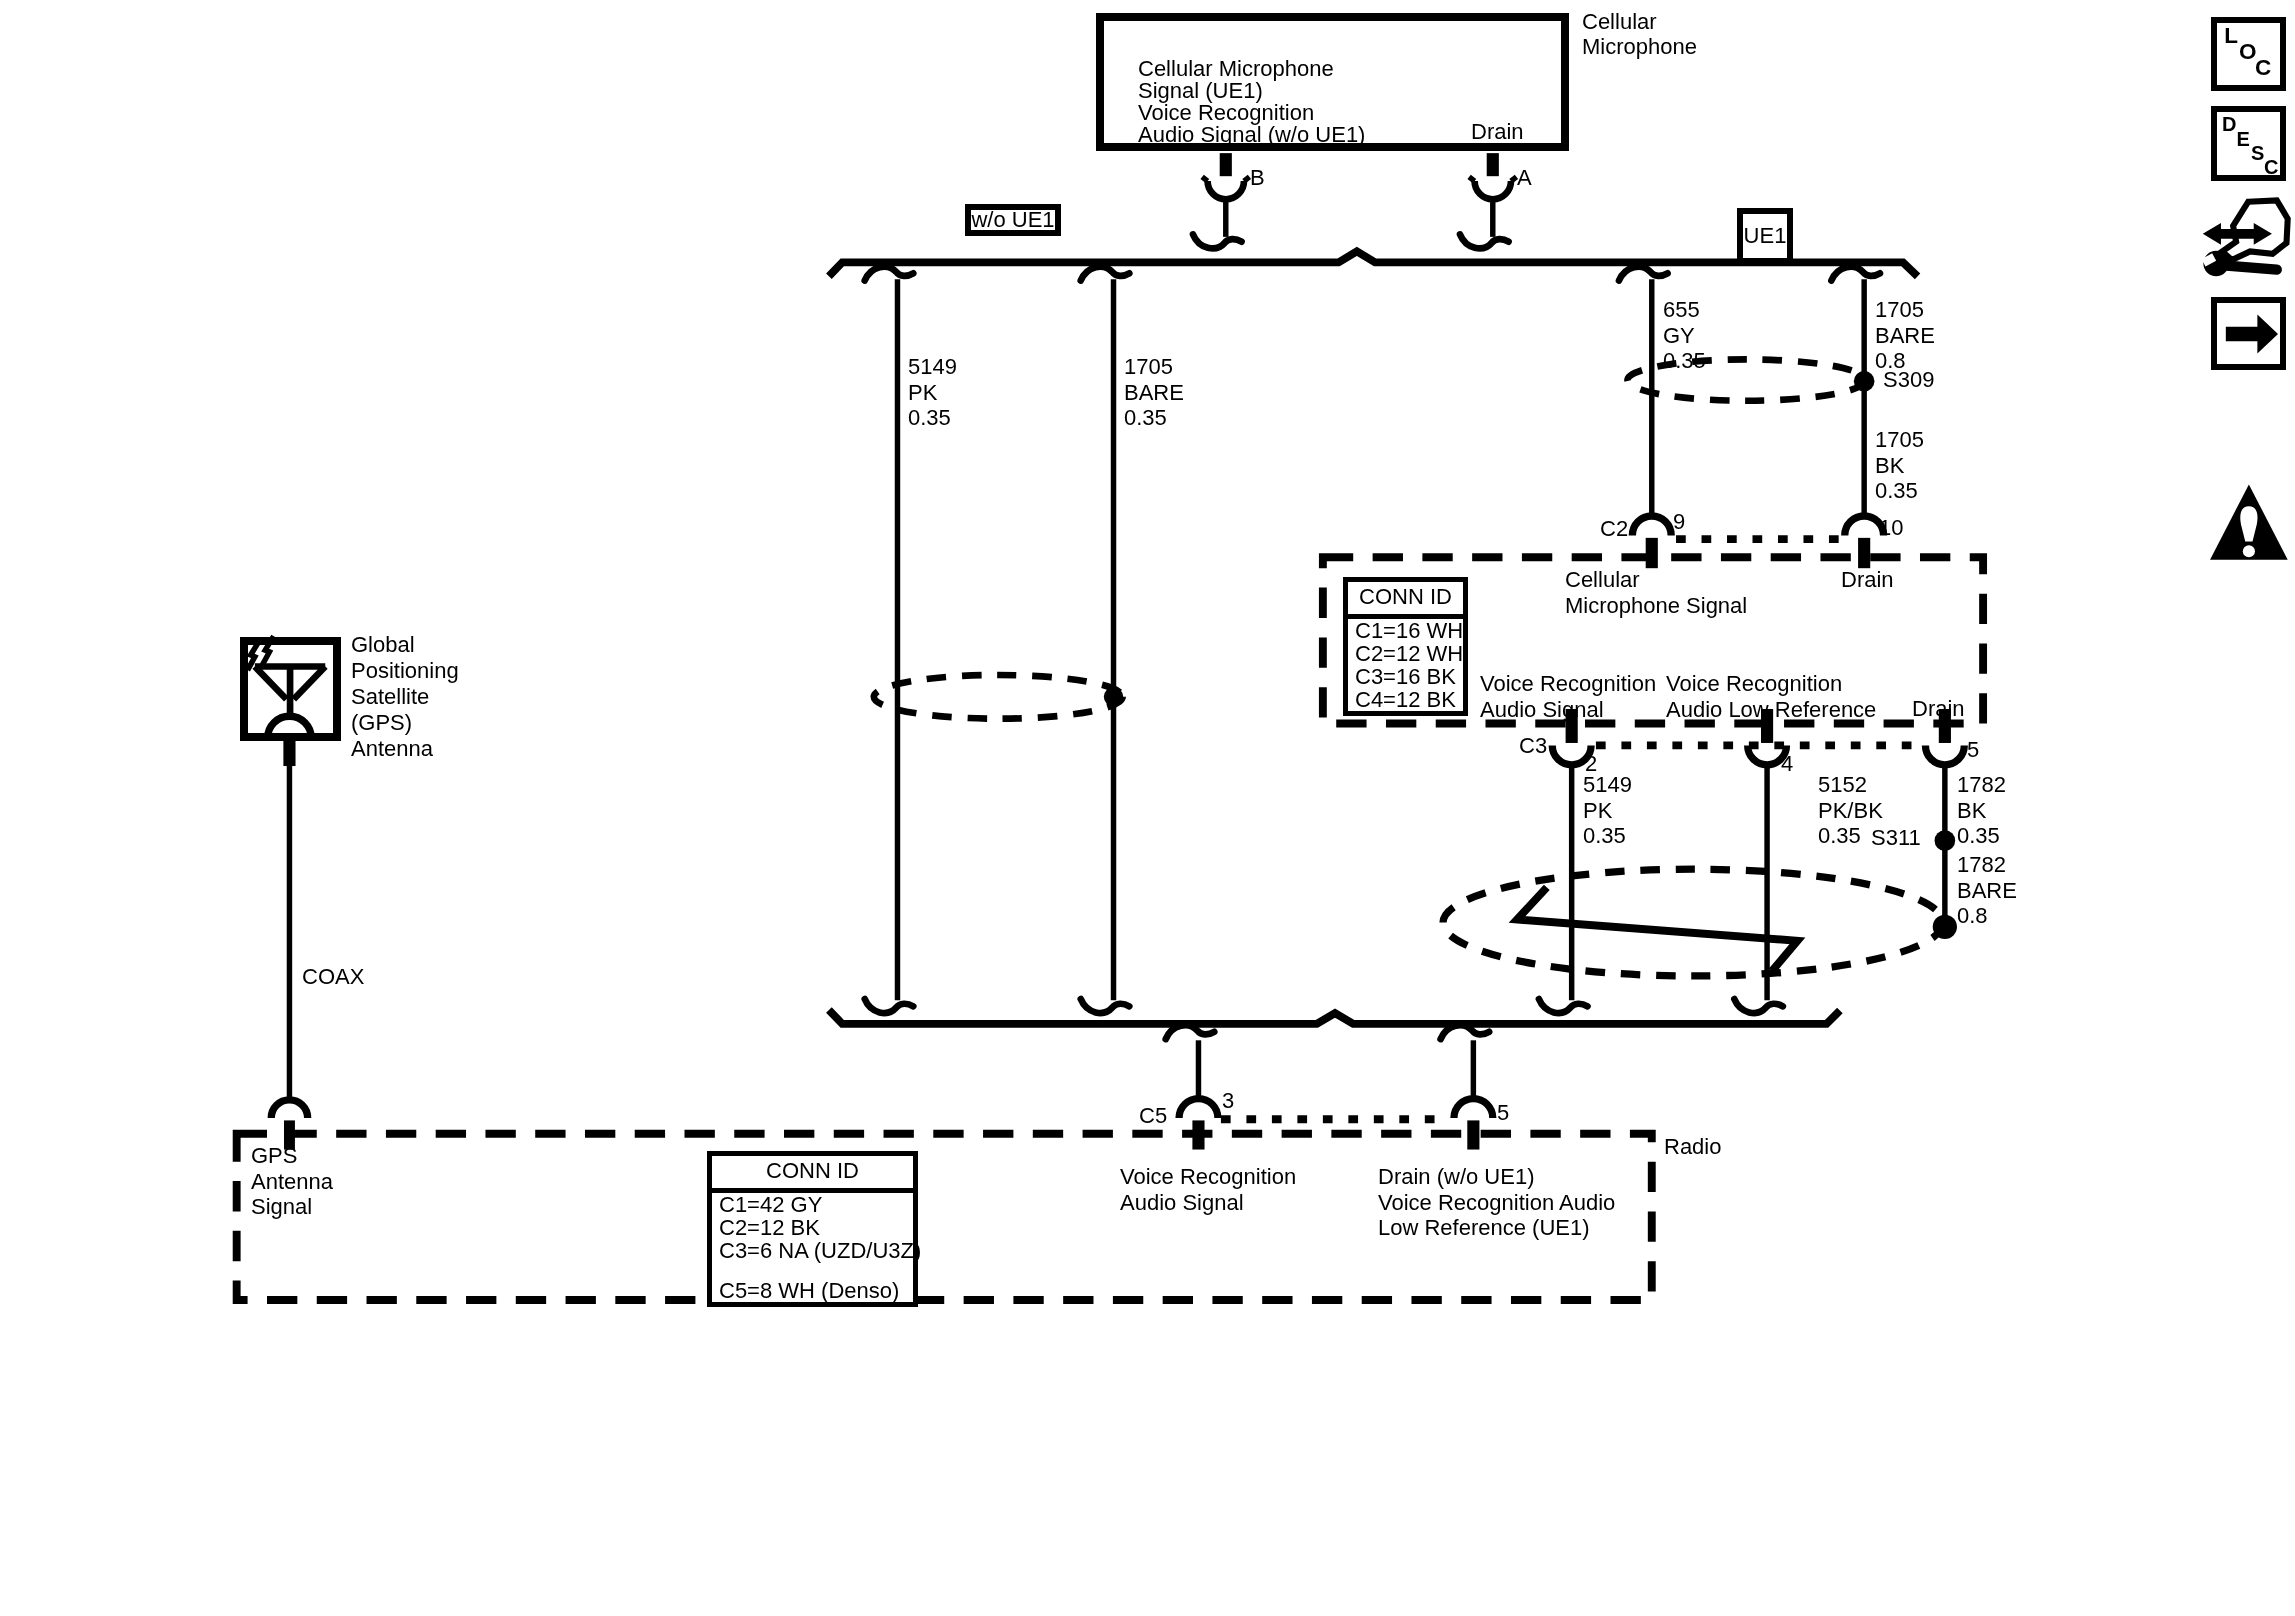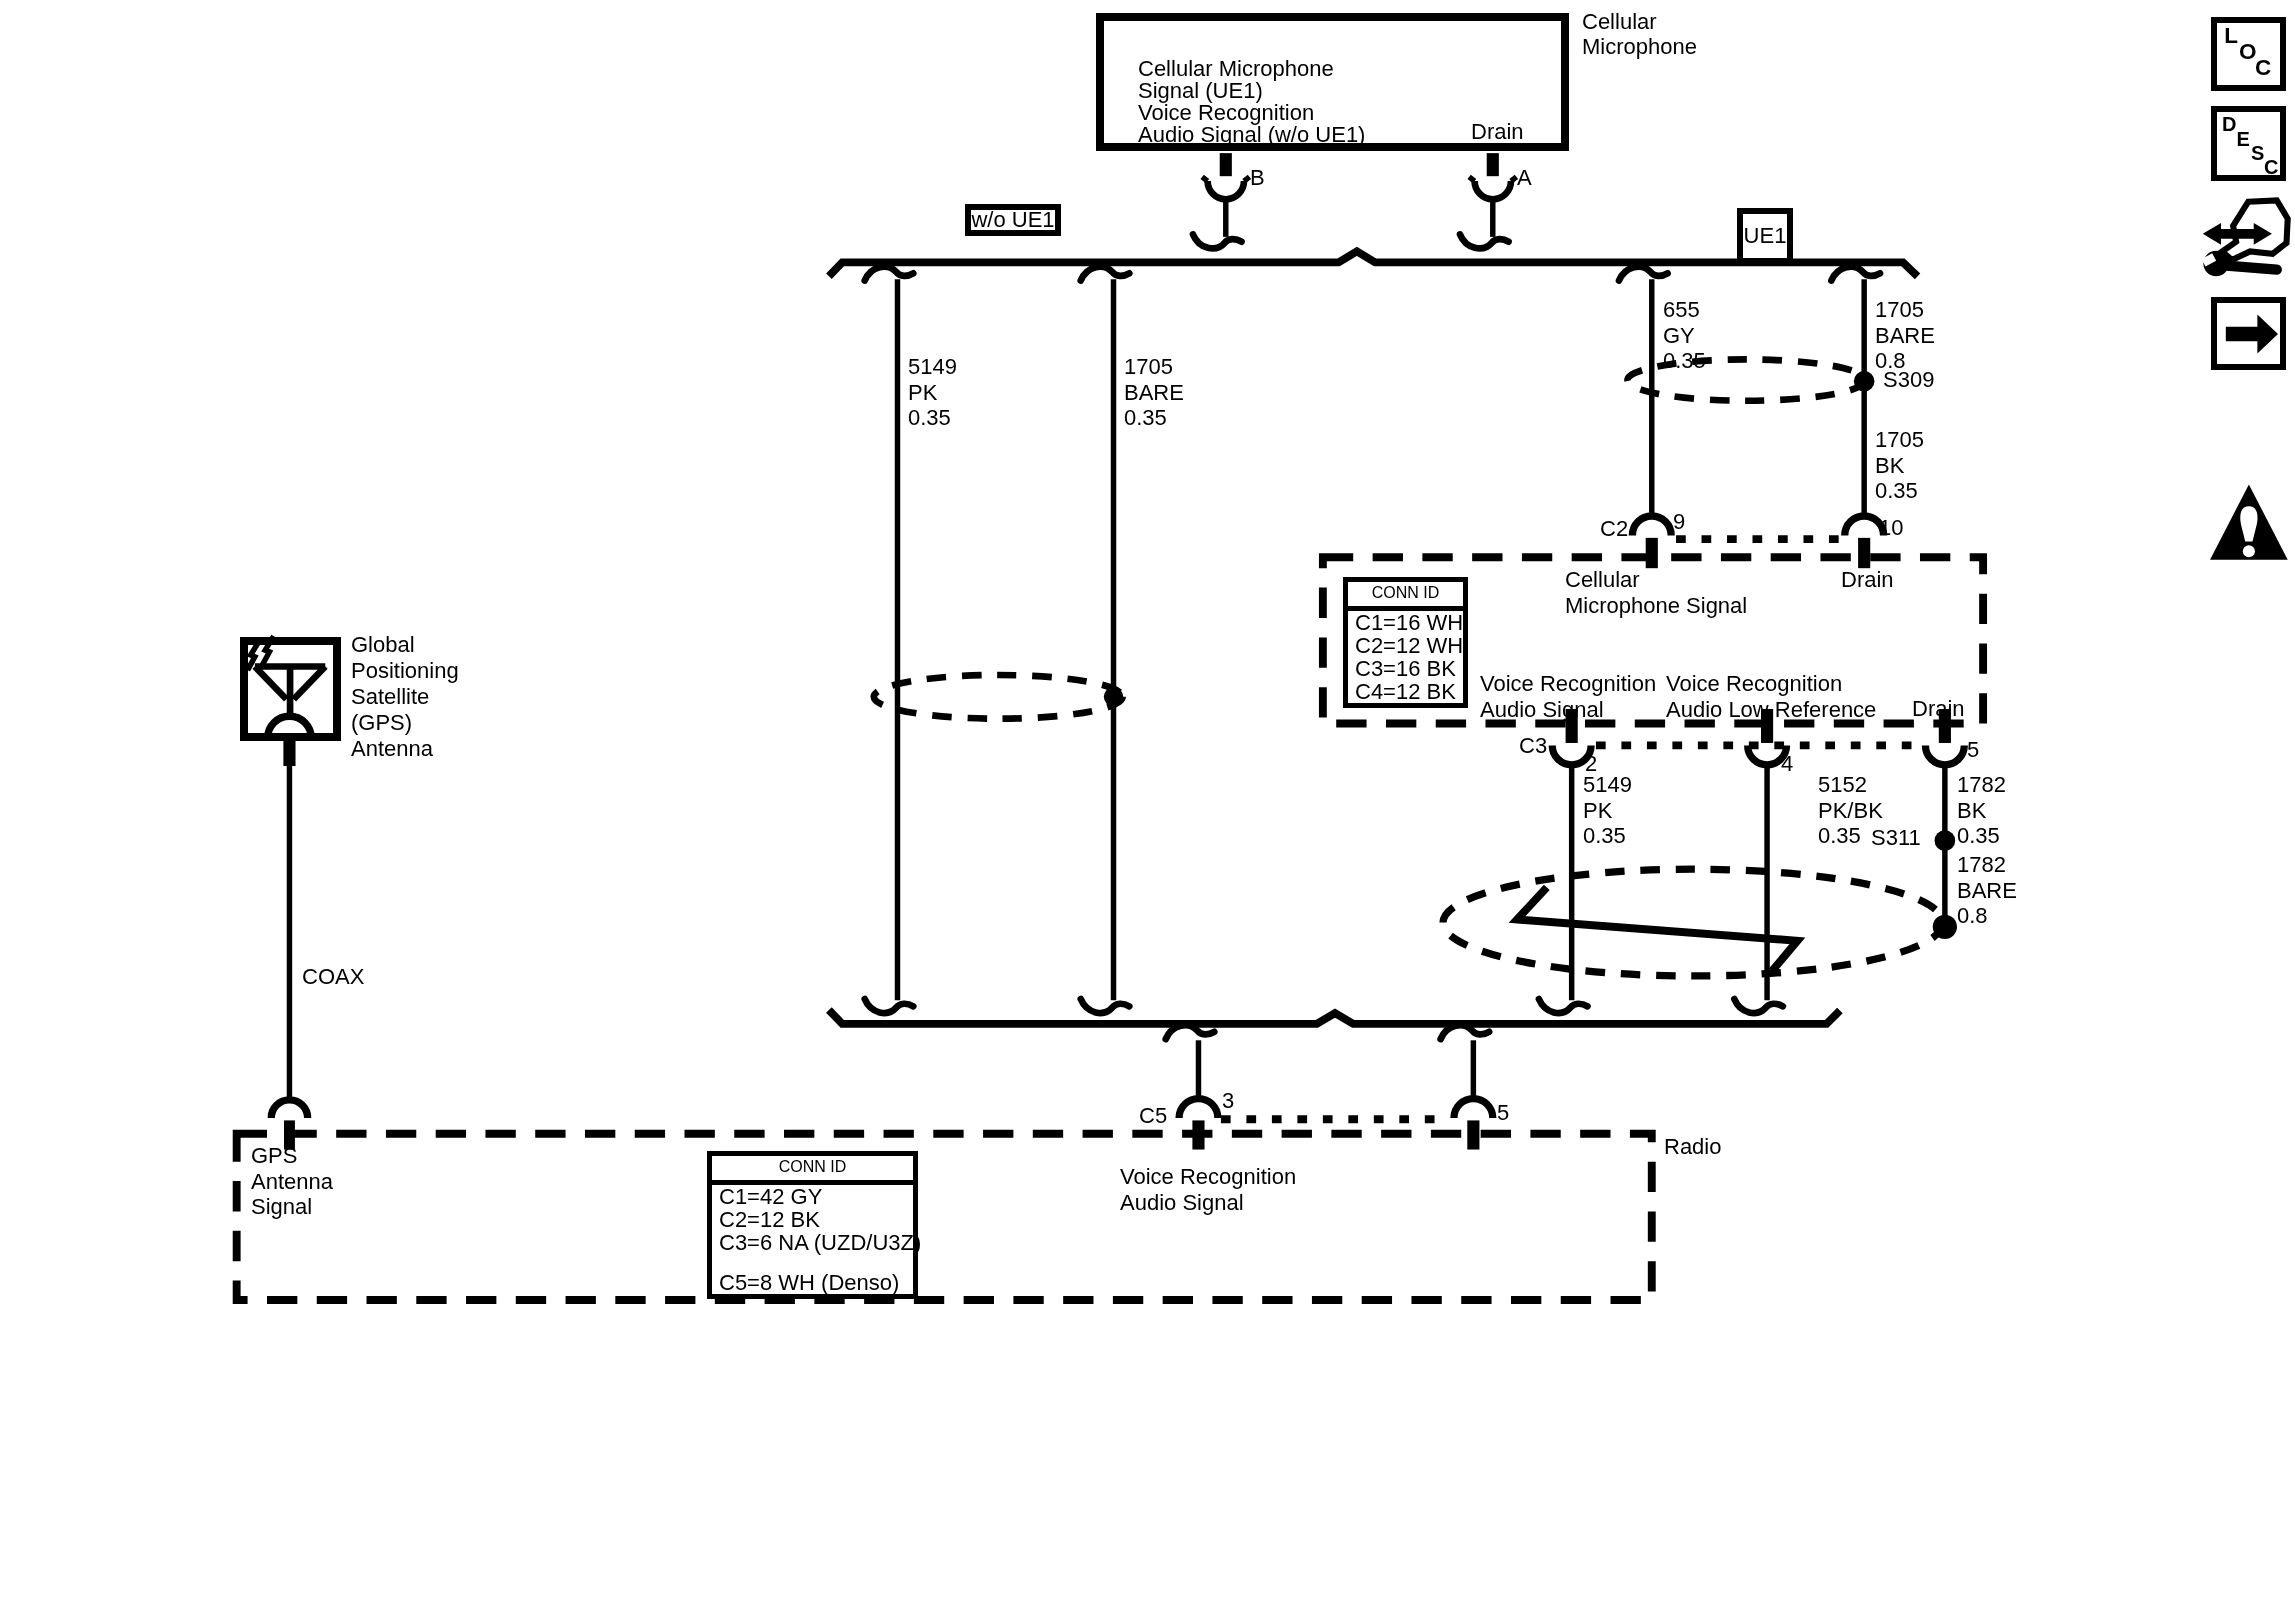--- a/index.html
+++ b/index.html
@@ -5,21 +5,21 @@
   html,body{margin:0;padding:0;background:#fff;}
   body{width:2295px;height:1617px;font-family:"Liberation Sans",sans-serif;color:#000;}
   #stage{position:relative;width:2295px;height:1617px;background:#fff;overflow:hidden;}
   svg{position:absolute;left:0;top:0;}
   .lbl{position:absolute;white-space:pre-line;font-size:22px;line-height:25.5px;color:#000;z-index:3;}
   .tight{line-height:22px;}
   .box{position:absolute;border:8px solid #000;background:#fff;z-index:2;box-sizing:border-box;}
   .tag{position:absolute;border:6.7px solid #000;background:#fff;z-index:2;box-sizing:border-box;
        display:flex;align-items:center;justify-content:center;font-size:22px;}
   .conn{position:absolute;border:5.5px solid #000;background:#fff;z-index:4;box-sizing:border-box;}
-  .conn .hdr{border-bottom:5.5px solid #000;text-align:center;font-size:16px;padding:2.4px 4.9px 3.6px 4.9px;}
+  .conn .hdr{border-bottom:5.5px solid #000;text-align:center;font-size:22px;padding:2.4px 4.9px 3.6px 4.9px;}
   .conn .row{font-size:22px;line-height:23px;height:23px;padding:0 7px;white-space:nowrap;}
   .icon-box{position:absolute;border:6.7px solid #000;background:#fff;z-index:4;box-sizing:border-box;}
   .diag-letter{position:absolute;font-weight:bold;font-size:22.5px;}
   .desc-letter{position:absolute;font-weight:bold;font-size:20px;}
 </style>
 </head>
 <body>
 
 <div id="stage">
 
@@ -242,20 +242,23 @@
   <div class="lbl" style="left:251px;top:1143px;">GPS
 Antenna
 Signal</div>
 
   <div class="lbl" style="left:1664px;top:1134px;">Radio</div>
   <div class="lbl" style="left:1139px;top:1103px;">C5</div>
   <div class="lbl" style="left:1222px;top:1088px;">3</div>
   <div class="lbl" style="left:1497px;top:1100px;">5</div>
   <div class="lbl" style="left:1120px;top:1164px;">Voice Recognition
 Audio Signal</div>
+  <div class="lbl" style="left:1378px;top:1164px;">Drain (w/o UE1)
+Voice Recognition Audio
+Low Reference (UE1)</div>
 
   <div class="conn" style="left:707px;top:1151px;width:211px;">
     <div class="hdr">CONN ID</div>
     <div class="row">C1=42 GY</div>
     <div class="row">C2=12 BK</div>
     <div class="row">C3=6 NA (UZD/U3Z)</div>
     <div class="row" style="height:17px;"></div>
     <div class="row">C5=8 WH (Denso)</div>
   </div>
 

